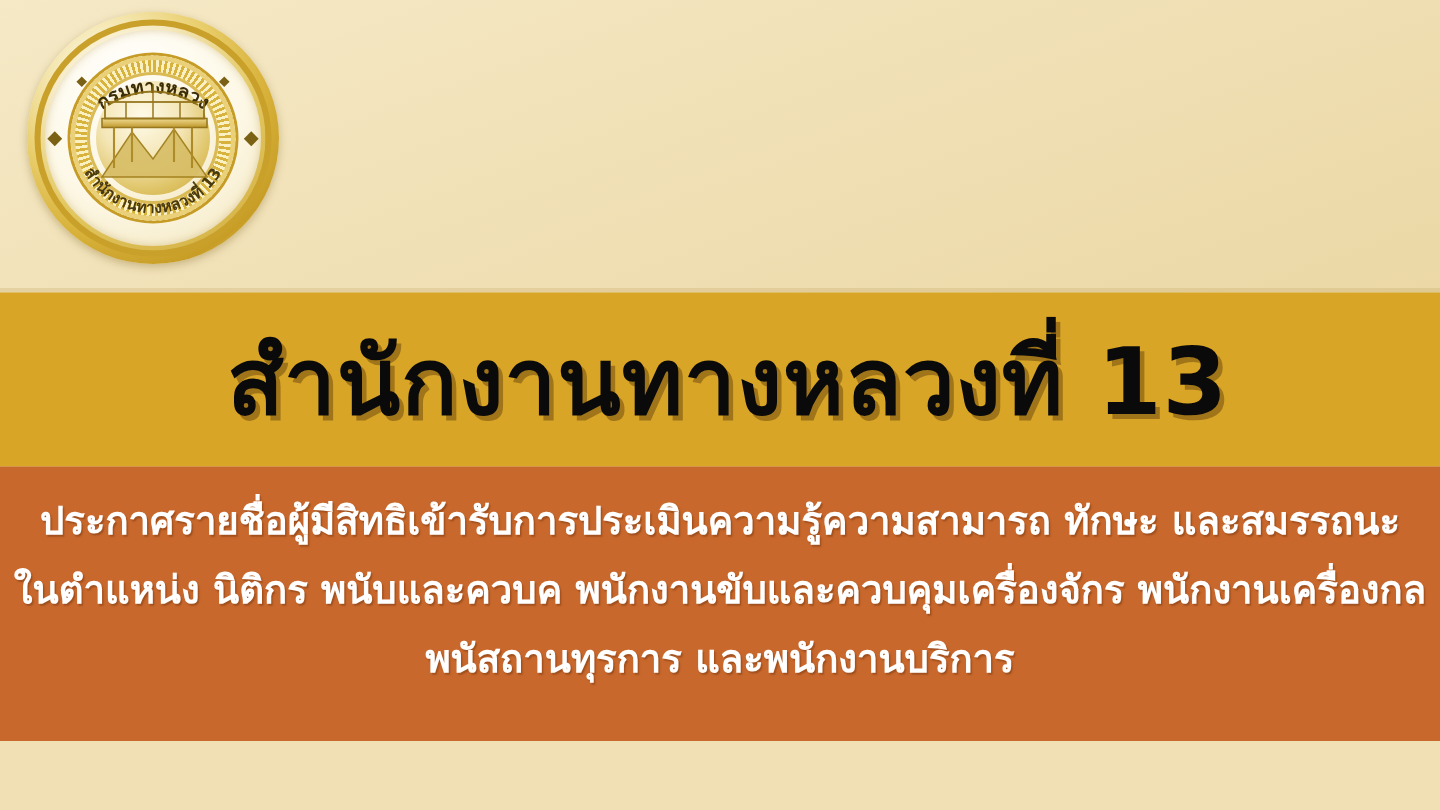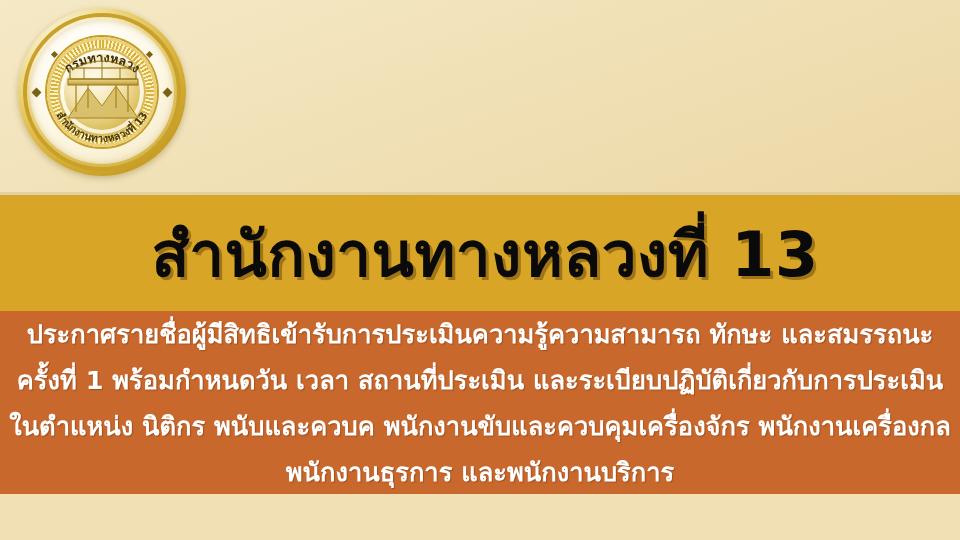--- a/index.html
+++ b/index.html
@@ -151,20 +151,21 @@
   }
 
   
   .band-orange {
     position: absolute;
     left: 0;
     top: 311px;
     width: 960px;
     height: 183px;
     background: #C9682C;
+    padding-top: 14px;
     box-sizing: border-box;
   }
   .body-lines {
     display: flex;
     flex-direction: column;
     align-items: center;
     gap: 0px;
   }
   .body-line {
     font-family: "DejaVu Sans", sans-serif;
@@ -239,19 +240,18 @@
 
   </div>
 
   <div class="band-gold">
     <div class="title">สำนักงานทางหลวงที่ 13</div>
   </div>
 
   <div class="band-orange">
     <div class="body-lines">
       <div class="body-line">ประกาศรายชื่อผู้มีสิทธิเข้ารับการประเมินความรู้ความสามารถ ทักษะ และสมรรถนะ</div>
-      <div class="body-line">ครั้งที่ 1 พร้อมกำหนดวัน เวลา สถานที่ประเมิน และระเบียบปฏิบัติเกี่ยวกับการประเมิน</div>
       <div class="body-line">ในตำแหน่ง นิติกร พนับและควบค พนักงานขับและควบคุมเครื่องจักร พนักงานเครื่องกล</div>
-      <div class="body-line">พนักงานธุรการ และพนักงานบริการ</div>
+      <div class="body-line">พนัสถานทุรการ และพนักงานบริการ</div>
     </div>
   </div>
 
 </div>
 
 </body></html>

